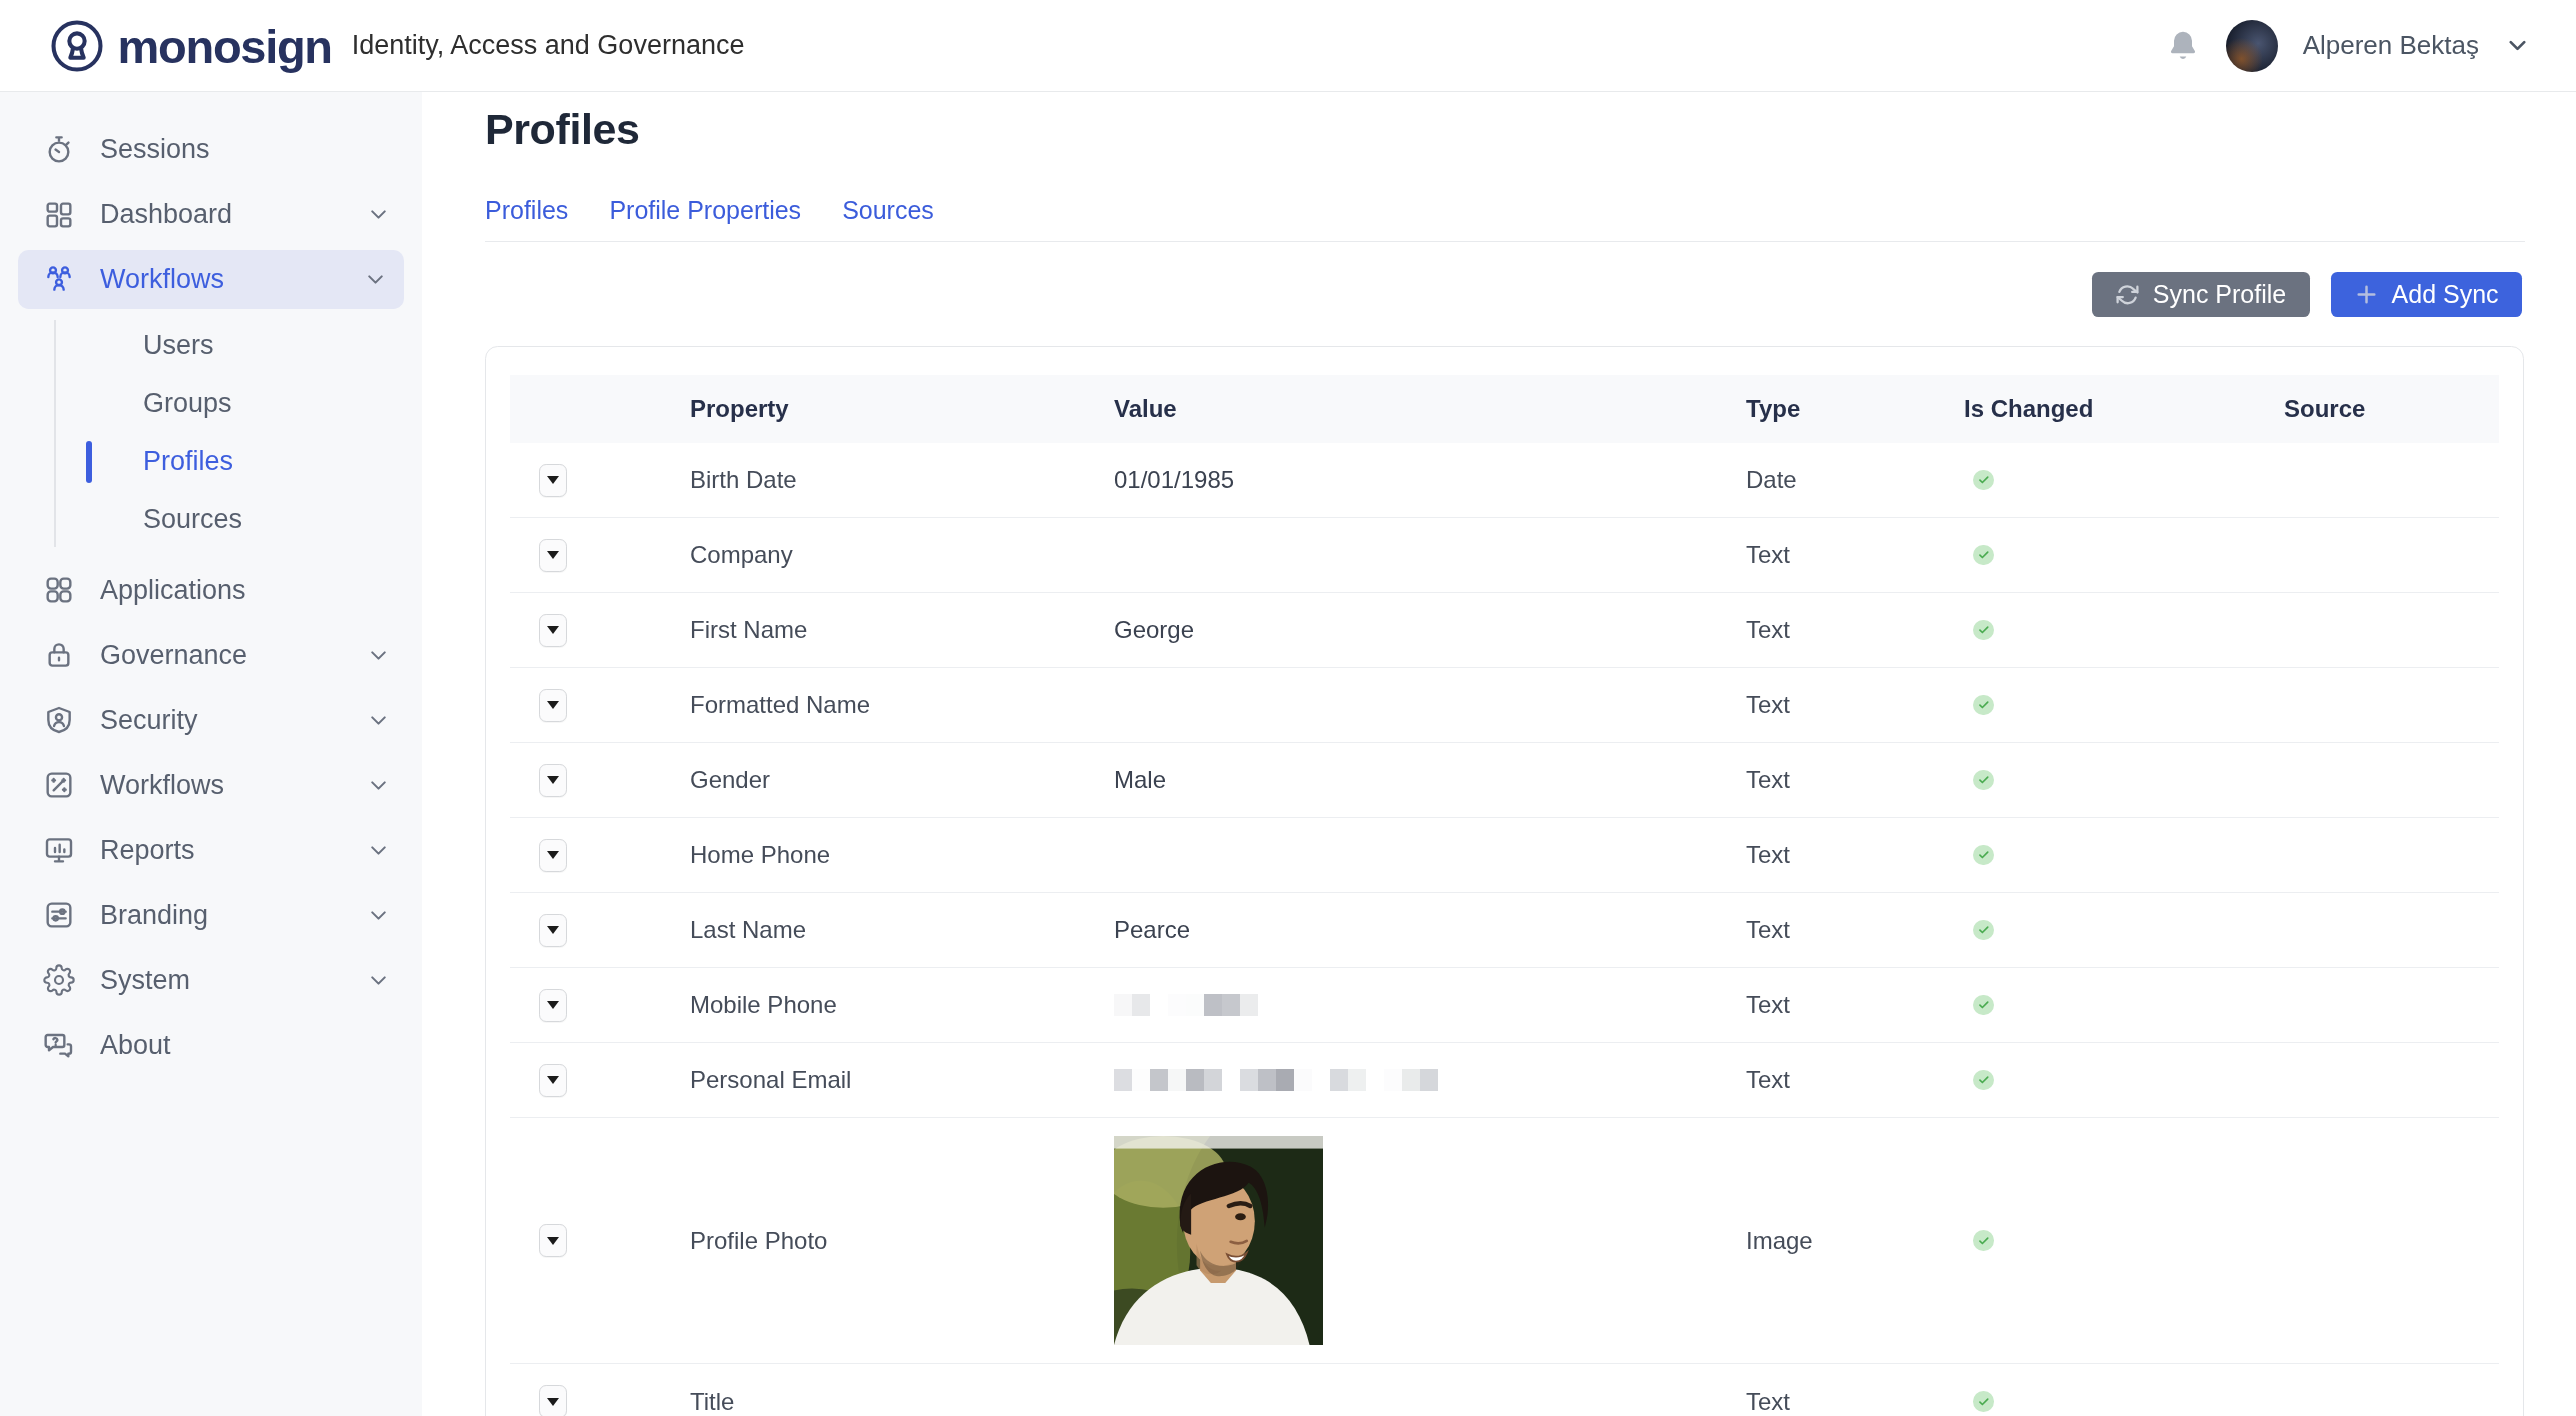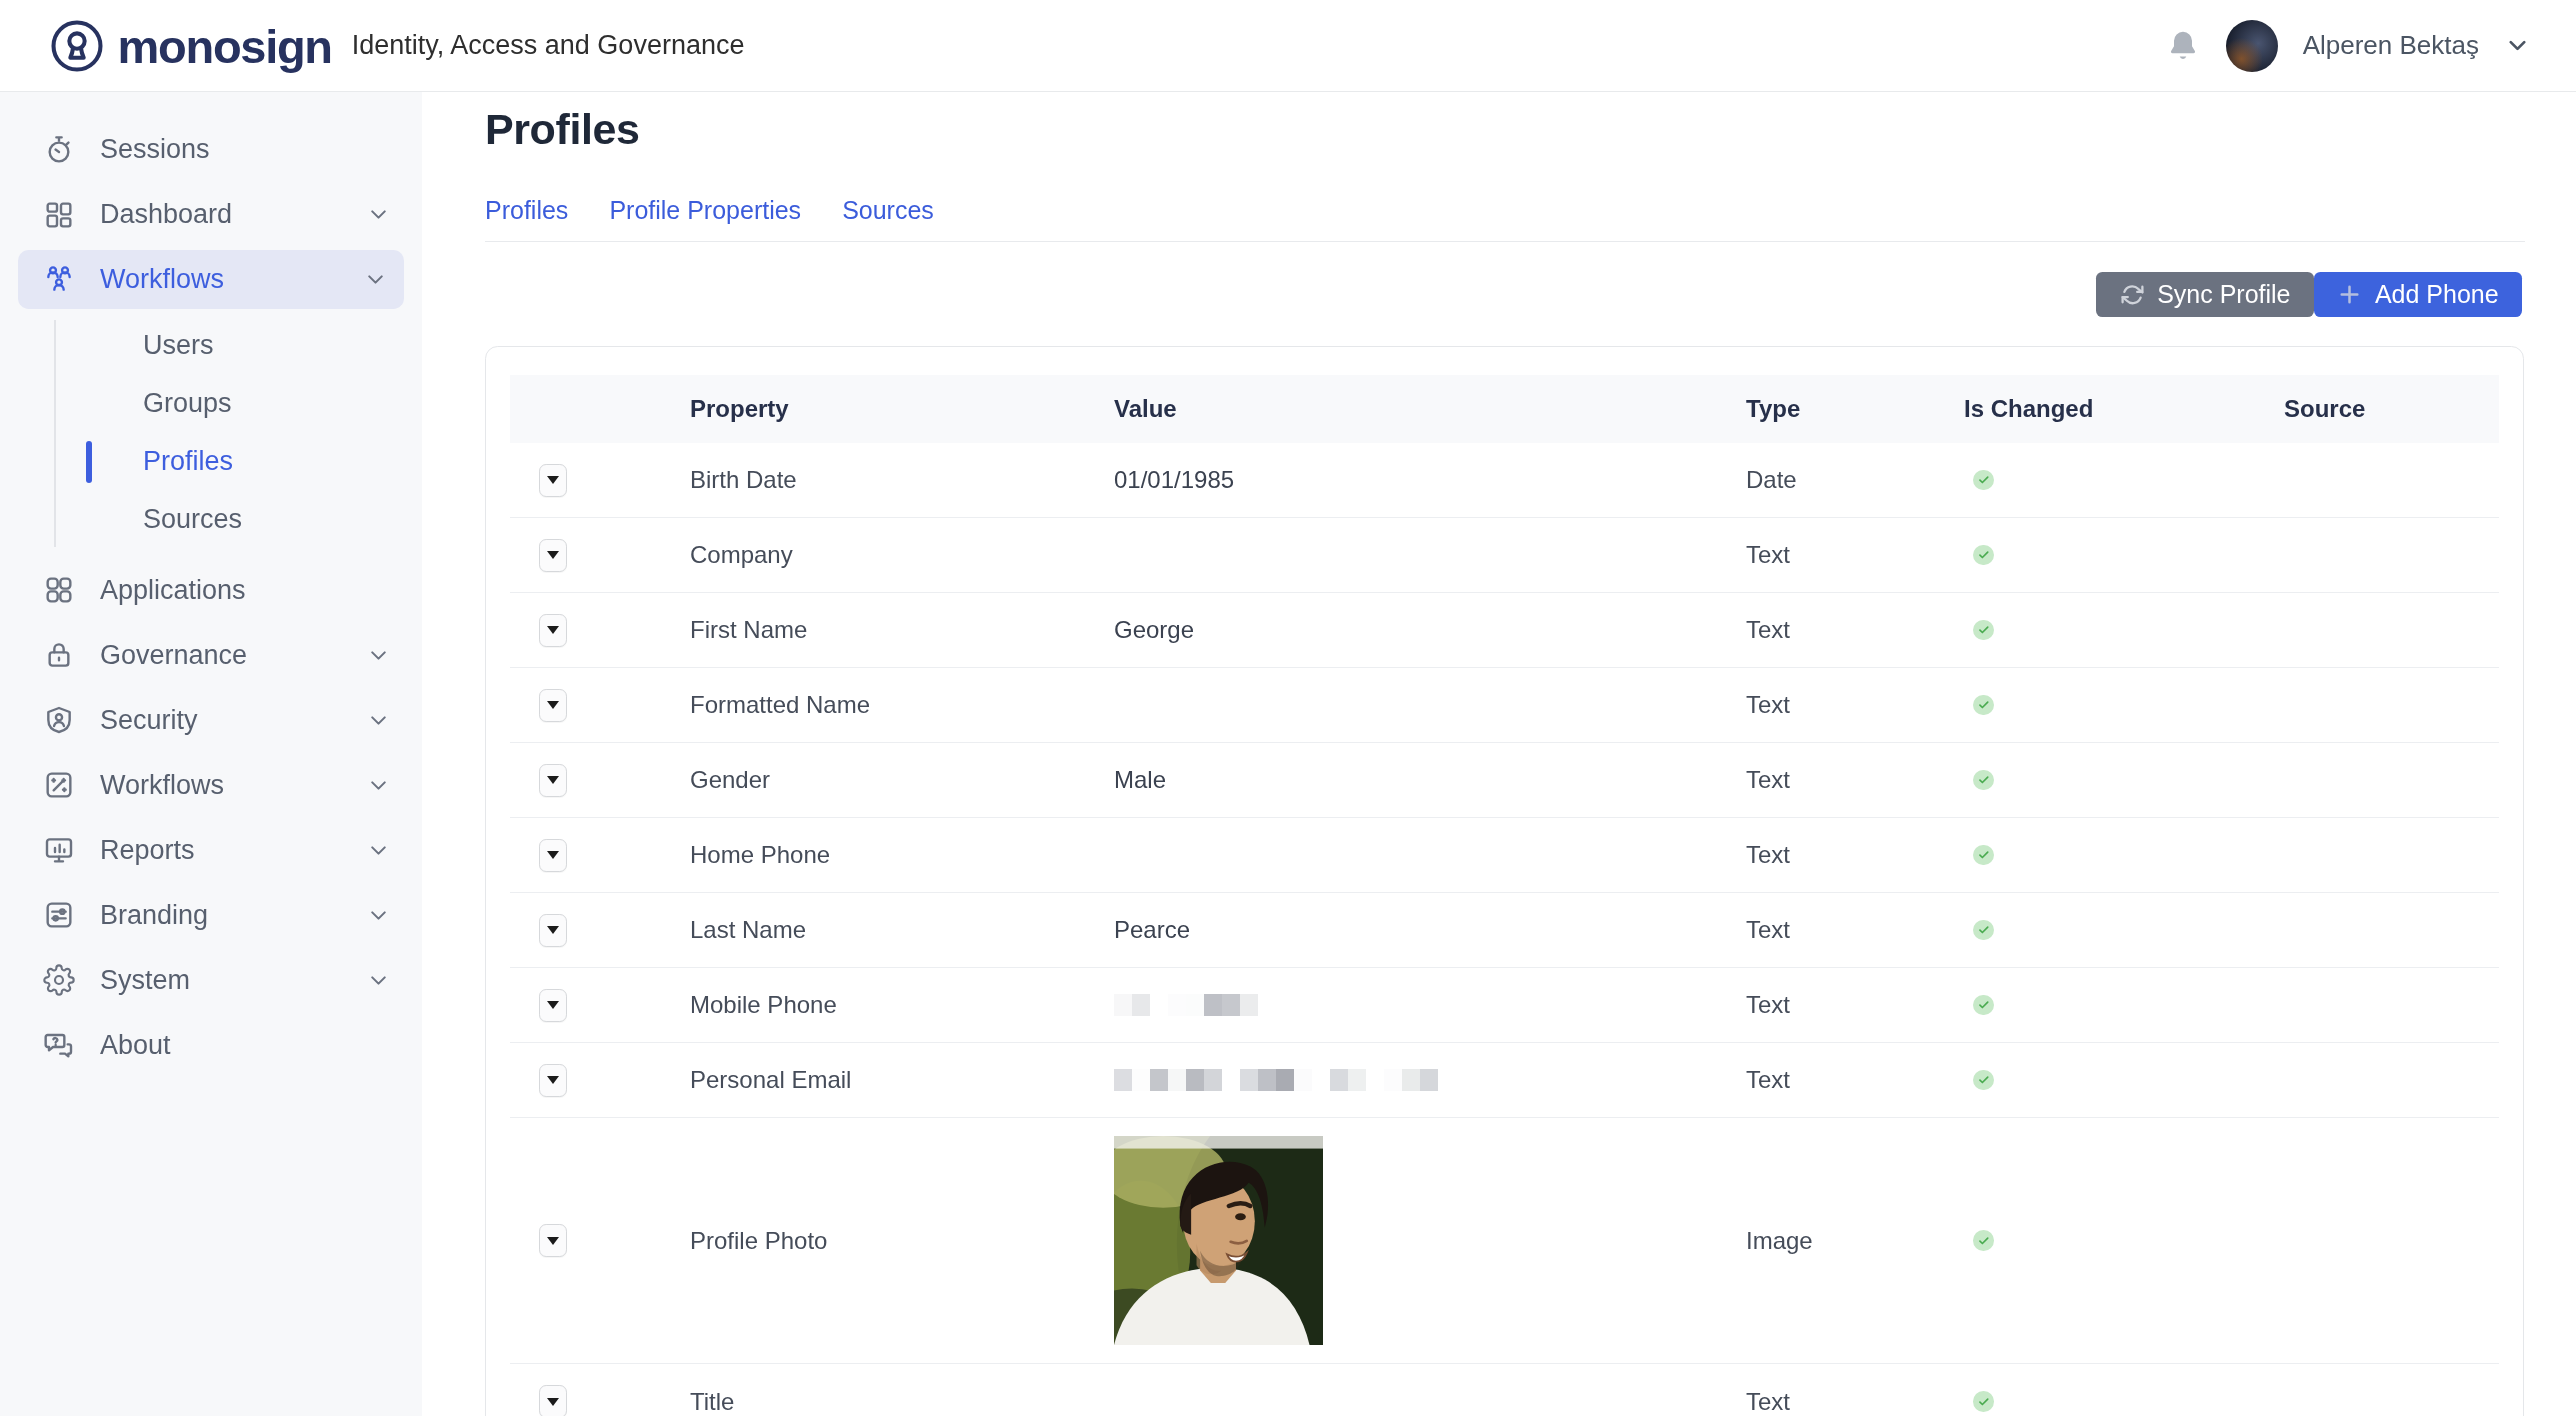--- a/index.html
+++ b/index.html
@@ -38,21 +38,21 @@
   .sub-item.active{color:var(--accent);}
   .sub-item.active .bar{position:absolute;left:51px;top:8px;width:6.3px;height:42px;border-radius:3.6px;
     background:var(--accent);}
   
   .main{position:absolute;left:422px;top:92px;width:2154px;height:1325px;background:#fff;}
   .page-title{position:absolute;left:63px;top:12.6px;font-size:43px;font-weight:600;color:var(--txt-dark);
     letter-spacing:-0.4px;}
   .tabs{position:absolute;left:63px;top:104px;display:flex;gap:41px;}
   .tab{font-size:25px;font-weight:500;color:#3b5cdb;cursor:pointer;}
   .tabs-divider{position:absolute;left:63px;top:149px;width:2040px;height:0.9px;background:#e8eaed;}
-  .actions{position:absolute;right:54px;top:180px;display:flex;gap:0;}
+  .actions{position:absolute;right:54px;top:180px;display:flex;gap:21px;}
   .btn{height:45px;border:none;border-radius:6.3px;display:flex;align-items:center;gap:12.6px;
     padding:0 23.4px;font-size:25px;color:#fff;cursor:pointer;font-family:inherit;}
   .btn.sync{background:var(--btn-gray);}
   .btn.add{background:var(--btn-blue);}
   
   .card{position:absolute;left:63px;top:254px;width:2039px;height:1124px;background:#fff;
     border:0.9px solid var(--border);border-radius:12.6px;padding:28px 24px 0 24px;}
   .thead{display:flex;align-items:center;height:68px;background:var(--thead-bg);
     font-size:24px;font-weight:700;color:var(--txt-head);}
   .trow{display:flex;align-items:center;height:75px;border-bottom:0.9px solid var(--rowline);
@@ -289,21 +289,21 @@
           <path d="M4.2 9.5 a8 8 0 0 1 13.2 -3 l4.1 3.5"></path>
             <path d="M2.5 14.5 l4.1 3.5 a8 8 0 0 0 13.2 -3"></path>
         </g>
       </svg>
       <span>Sync Profile</span>
     </button>
     <button class="btn add">
       <svg width="25" height="25" viewBox="0 0 24 24">
         <path d="M12 4.5 v15 M4.5 12 h15" fill="none" stroke="#b4bede" stroke-width="2.4" stroke-linecap="round"></path>
       </svg>
-      <span>Add Phone</span>
+      <span>Add Sync</span>
     </button>
   </div>
 
   <section class="card">
     <div class="thead">
       <div class="c0"></div>
       <div class="c1">Property</div>
       <div class="c2">Value</div>
       <div class="c3">Type</div>
       <div class="c4">Is Changed</div>

